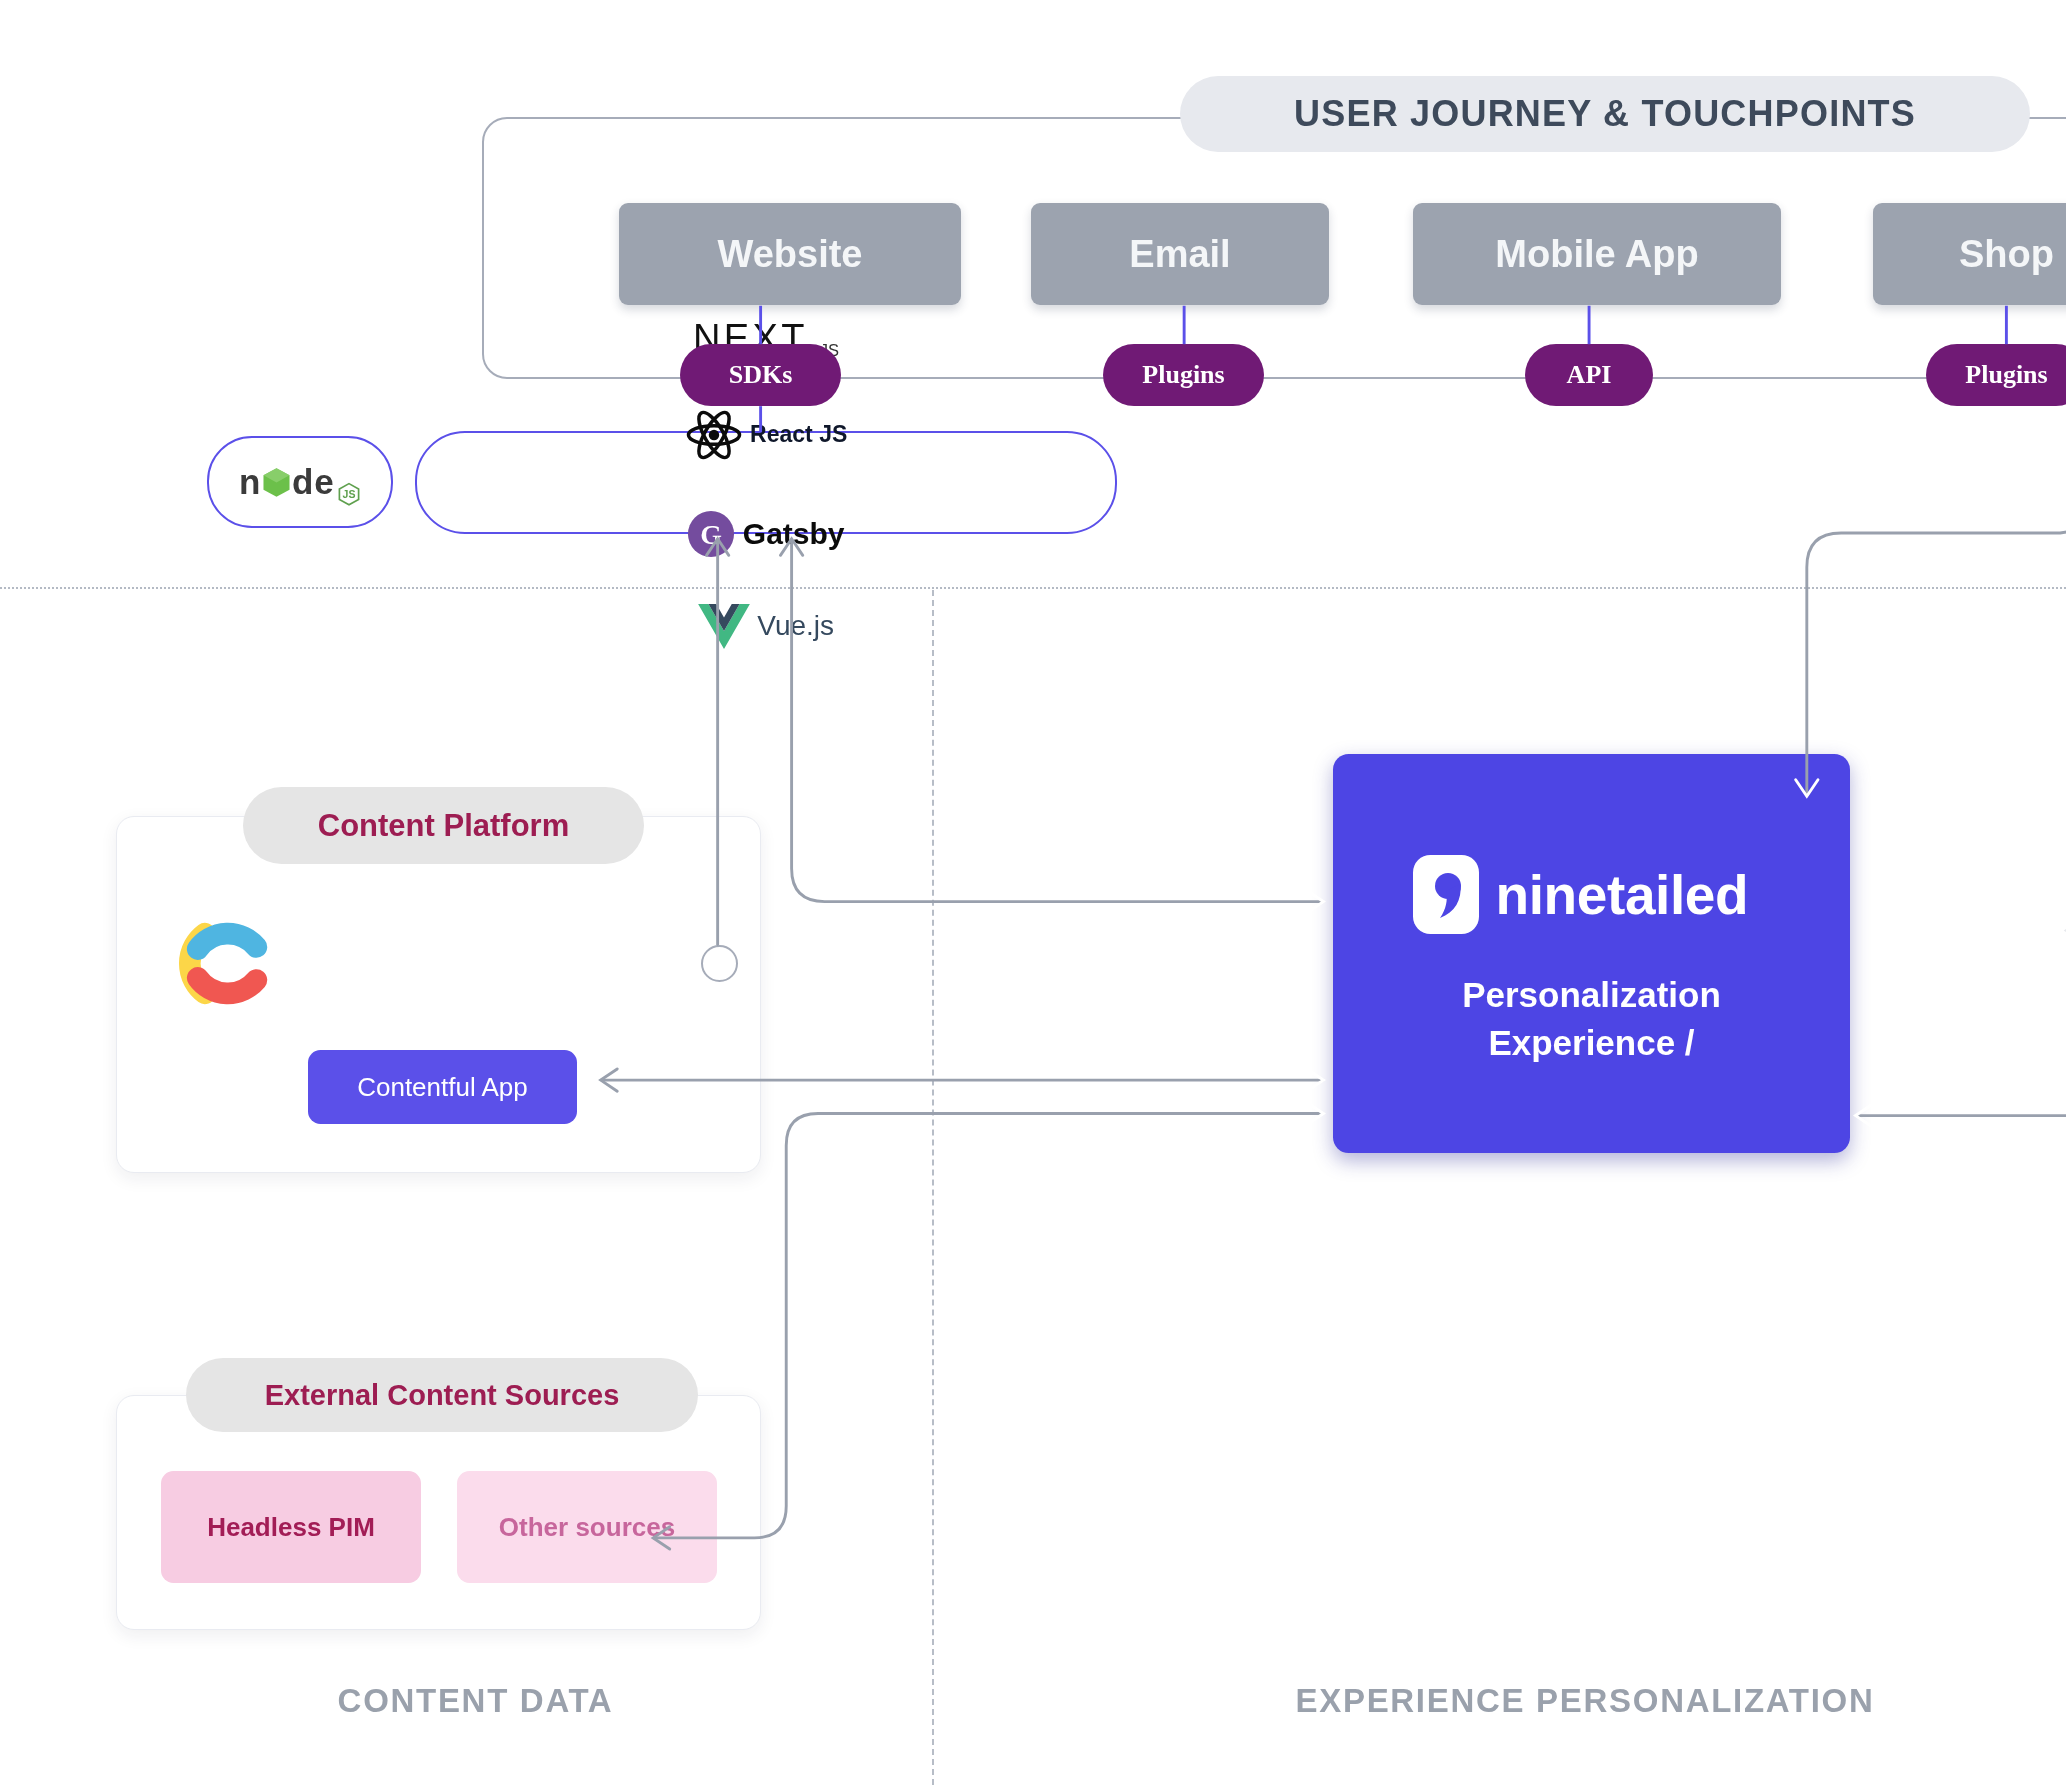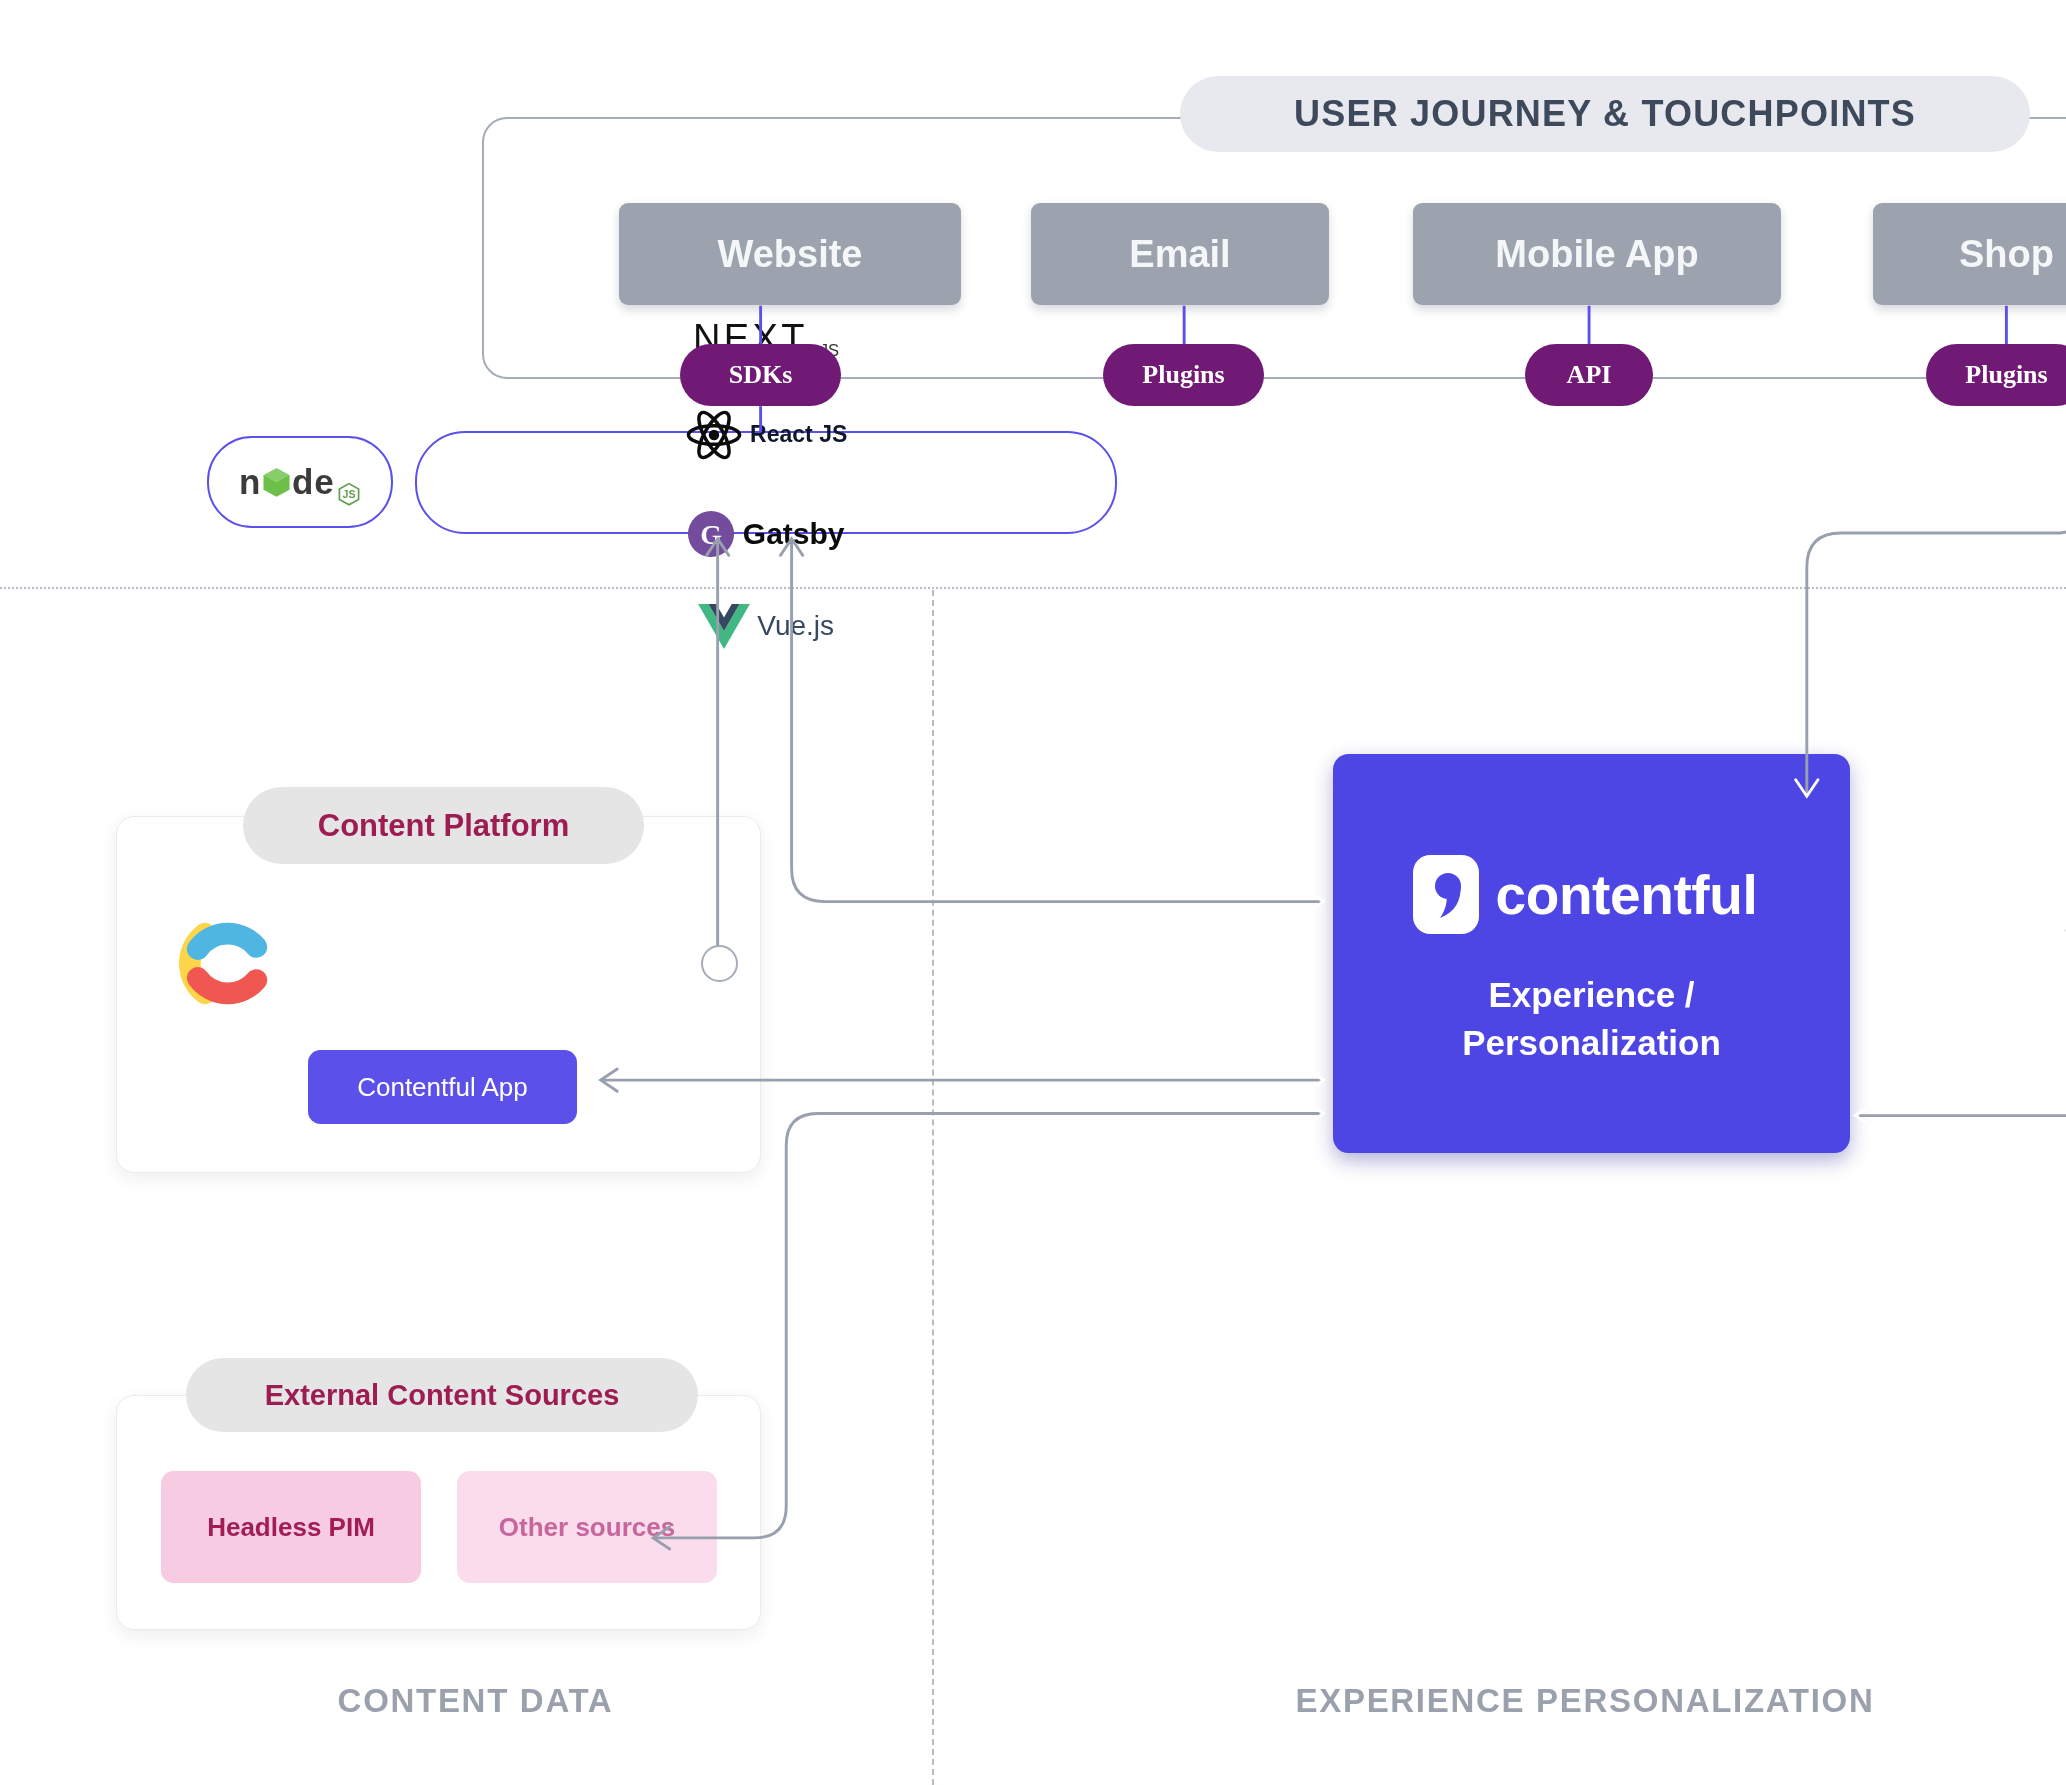--- a/index.html
+++ b/index.html
@@ -156,25 +156,25 @@
 <div class="abs src-box src-other">Other sources</div>
 
 <div class="abs nt-box"></div>
 <div class="abs nt-logo-row">
   <div class="nt-mark">
     <svg width="50" height="62" viewBox="0 0 100 120">
       <circle cx="54" cy="42" r="26" fill="#4D45E4"></circle>
       <path d="M 79 38 C 82 70 68 95 38 106 C 50 88 54 70 50 52 Z" fill="#4D45E4"></path>
     </svg>
   </div>
-  <span class="nt-word">contentful</span>
+  <span class="nt-word">ninetailed</span>
 </div>
 <div class="abs nt-sub">
+  <div>Personalization</div>
   <div>Experience /</div>
-  <div>Personalization</div>
 </div>
 
 <div class="abs section-label" style="left:269px;width:413px;">CONTENT DATA</div>
 <div class="abs section-label" style="left:1172px;width:826px;">EXPERIENCE PERSONALIZATION</div>
 
 <svg class="abs wires" width="3174" height="1785" viewBox="0 0 7680 4320">
   <defs>
     <marker id="ag" markerUnits="userSpaceOnUse" markerWidth="120" markerHeight="120" viewBox="-60 -60 120 120" refX="-2" refY="0" orient="auto-start-reverse">
       <path d="M -40,-27 L 0,0 L -40,27" fill="none" stroke="#99A0AD" stroke-width="7" stroke-linecap="round"></path>
     </marker>

